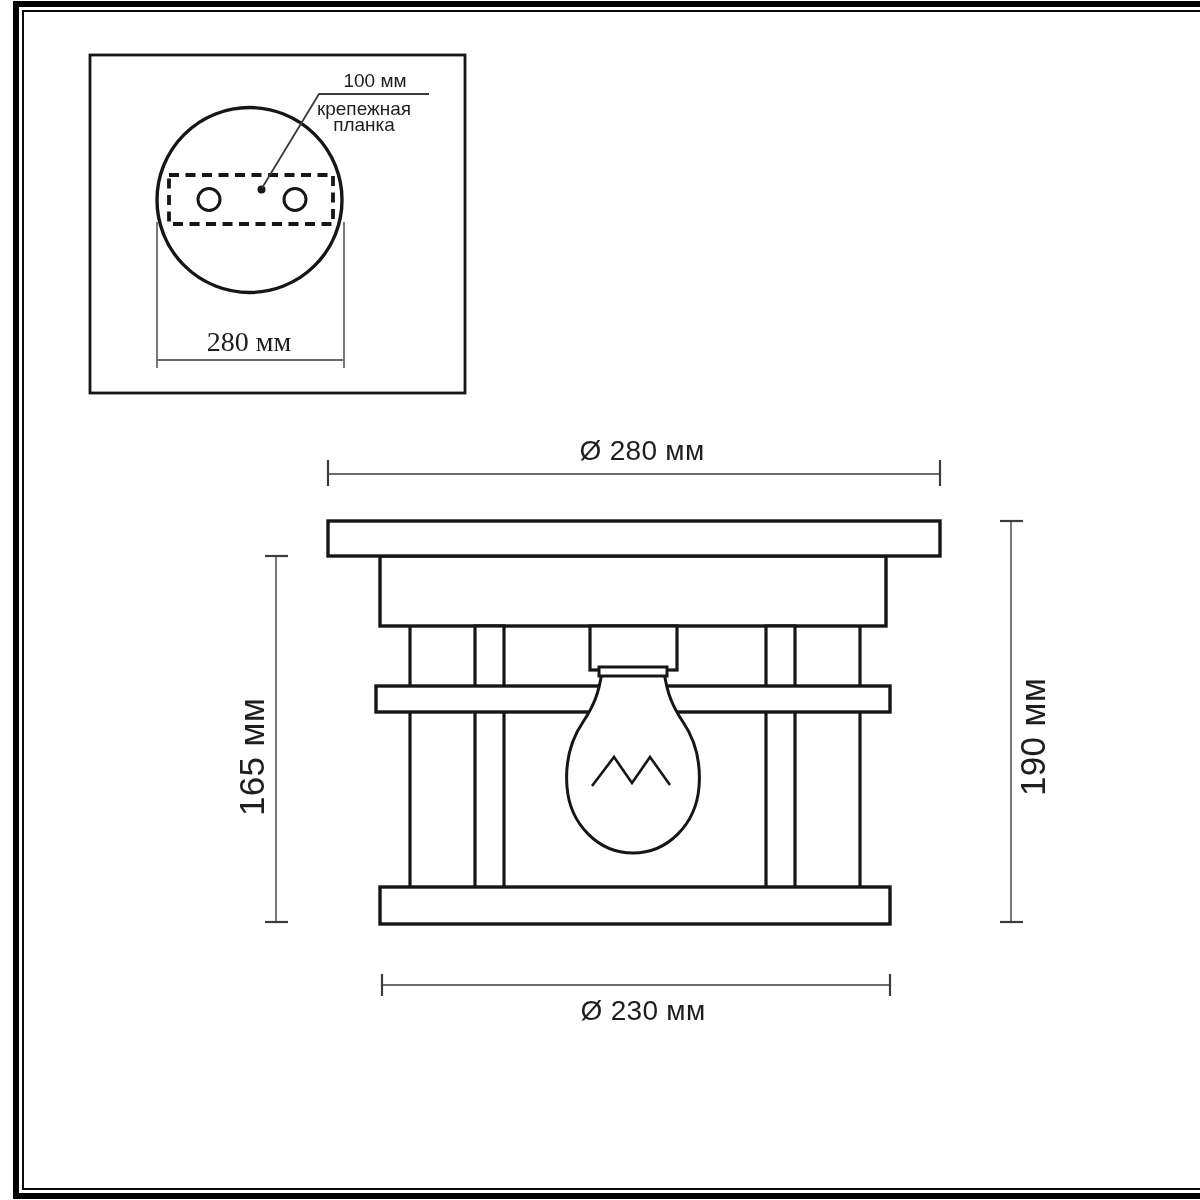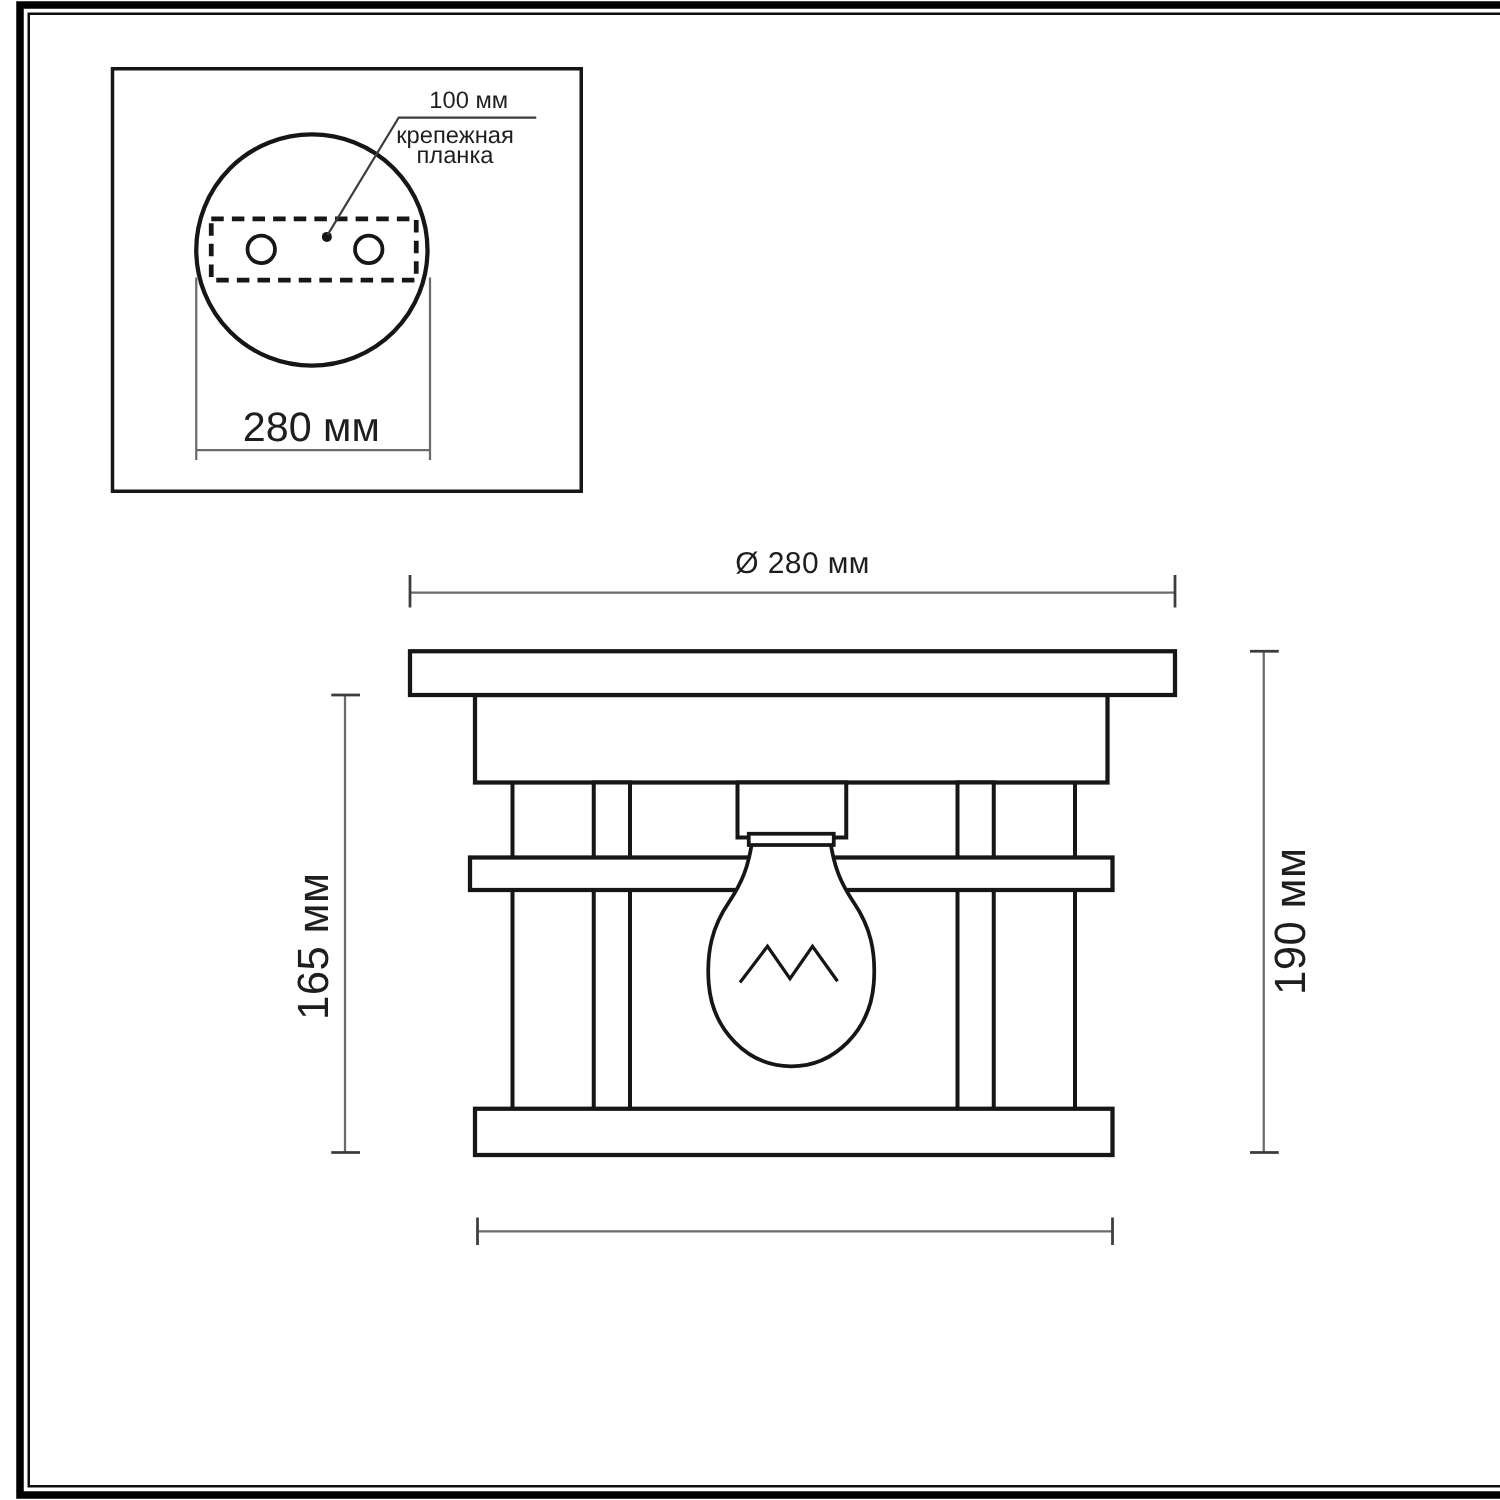--- a/index.html
+++ b/index.html
@@ -41,23 +41,23 @@
     position: absolute;
     color: #1e1e1e;
     transform: translate(-50%, -50%);
     white-space: pre-line;
     text-align: center;
     line-height: 1.05;
   }
   .label.vert {
     transform: translate(-50%, -50%) rotate(-90deg);
   }
-  .dim-large { font-size: 24px; letter-spacing: 0.3px; }
+  .dim-large { font-size: 28px; letter-spacing: 0.3px; }
   .dim-vert  { font-size: 35px; letter-spacing: 0.3px; }
-  .dim-inset { font-size: 33px; }
+  .dim-inset { font-size: 28px; font-family: Liberation Serif, serif; }
   .small     { font-size: 19px; line-height: 16px; }
 </style>
 </head>
 <body>
 
 <div class="canvas">
 
   <div class="frame-outer"></div>
   <div class="frame-inner"></div>
 
@@ -130,14 +130,15 @@
   </svg>
 
   <div class="label small" style="left:363px; top:81px;">100 мм</div>
   <div class="label small" style="left:352px; top:117px;">крепежная
 планка</div>
   <div class="label dim-inset" style="left:237px; top:342px;">280 мм</div>
 
   <div class="label dim-large" style="left:630px; top:451px;">Ø 280 мм</div>
   <div class="label vert dim-vert" style="left:240px; top:757px;">165 мм</div>
   <div class="label vert dim-vert" style="left:1021px; top:737px;">190 мм</div>
+  <div class="label dim-large" style="left:631px; top:1011px;">Ø 230 мм</div>
 
 </div>
 
 </body></html>

